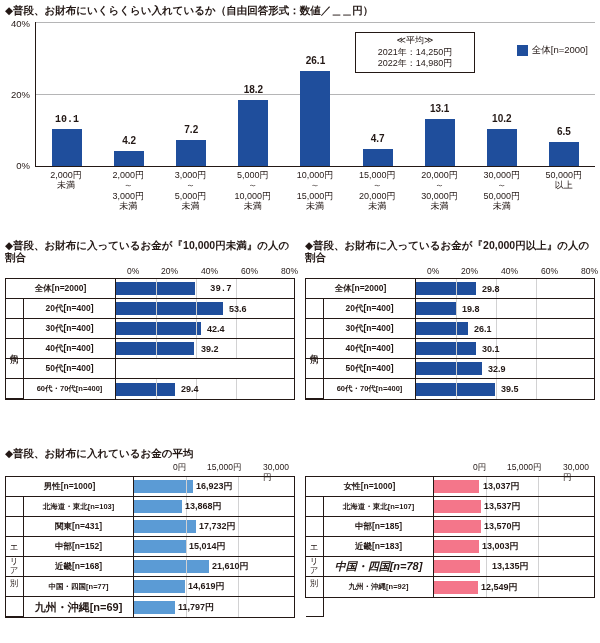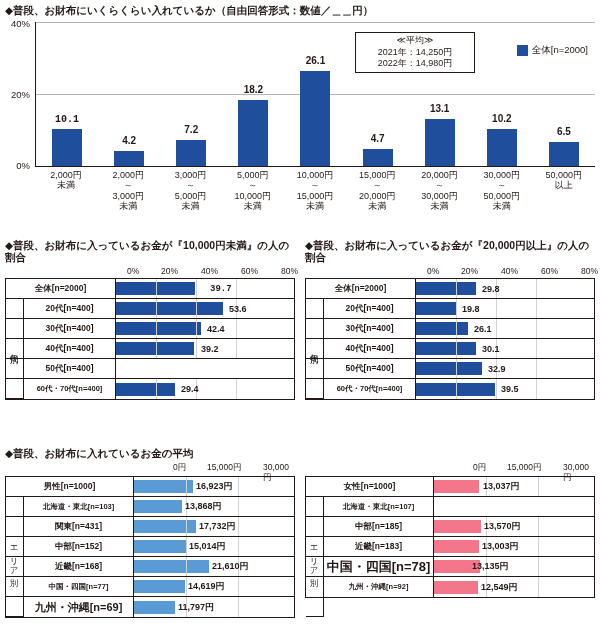--- a/index.html
+++ b/index.html
@@ -374,20 +374,26 @@
         <div class="vgrid" style="left:52px;"></div>
           <div class="vgrid" style="left:104px;"></div>
         <div class="hbar pink" style="width:45.2px;"></div>
         <span class="hval" style="left:49px;">13,037円</span>
       </div>
     </div>
     <div class="trow">
       <div class="cat-col" style="height:120px;position:absolute;left:0;border-bottom:1px solid #231815;">エリア別</div>
       <div style="width:18px;"></div>
       <div class="lbl-cell" style="width:110px;font-size:7.5px;">北海道・東北[n=107]</div>
+      <div class="bar-cell">
+        <div class="vgrid" style="left:52px;"></div>
+          <div class="vgrid" style="left:104px;"></div>
+        <div class="hbar pink" style="width:46.9px;"></div>
+        <span class="hval" style="left:50px;">13,537円</span>
+      </div>
     </div>
     <div class="trow">
       <div style="width:18px;"></div>
       <div class="lbl-cell" style="width:110px;">中部[n=185]</div>
       <div class="bar-cell">
         <div class="vgrid" style="left:52px;"></div>
           <div class="vgrid" style="left:104px;"></div>
         <div class="hbar pink" style="width:47.1px;"></div>
         <span class="hval" style="left:50px;">13,570円</span>
       </div>
@@ -397,26 +403,26 @@
       <div class="lbl-cell" style="width:110px;">近畿[n=183]</div>
       <div class="bar-cell">
         <div class="vgrid" style="left:52px;"></div>
           <div class="vgrid" style="left:104px;"></div>
         <div class="hbar pink" style="width:45.1px;"></div>
         <span class="hval" style="left:48px;">13,003円</span>
       </div>
     </div>
     <div class="trow">
       <div style="width:18px;"></div>
-      <div class="lbl-cell" style="width:110px;font-size:13px;">中国・四国[n=78]</div>
+      <div class="lbl-cell" style="width:110px;font-size:11px;font-style:italic;">中国・四国[n=78]</div>
       <div class="bar-cell">
         <div class="vgrid" style="left:52px;"></div>
           <div class="vgrid" style="left:104px;"></div>
         <div class="hbar pink" style="width:45.6px;"></div>
-        <span class="hval" style="left:38px;">13,135円</span>
+        <span class="hval" style="left:58px;">13,135円</span>
       </div>
     </div>
     <div class="trow">
       <div style="width:18px;"></div>
       <div class="lbl-cell" style="width:110px;font-size:7.5px;">九州・沖縄[n=92]</div>
       <div class="bar-cell">
         <div class="vgrid" style="left:52px;"></div>
           <div class="vgrid" style="left:104px;"></div>
         <div class="hbar pink" style="width:43.5px;"></div>
         <span class="hval" style="left:47px;">12,549円</span>

